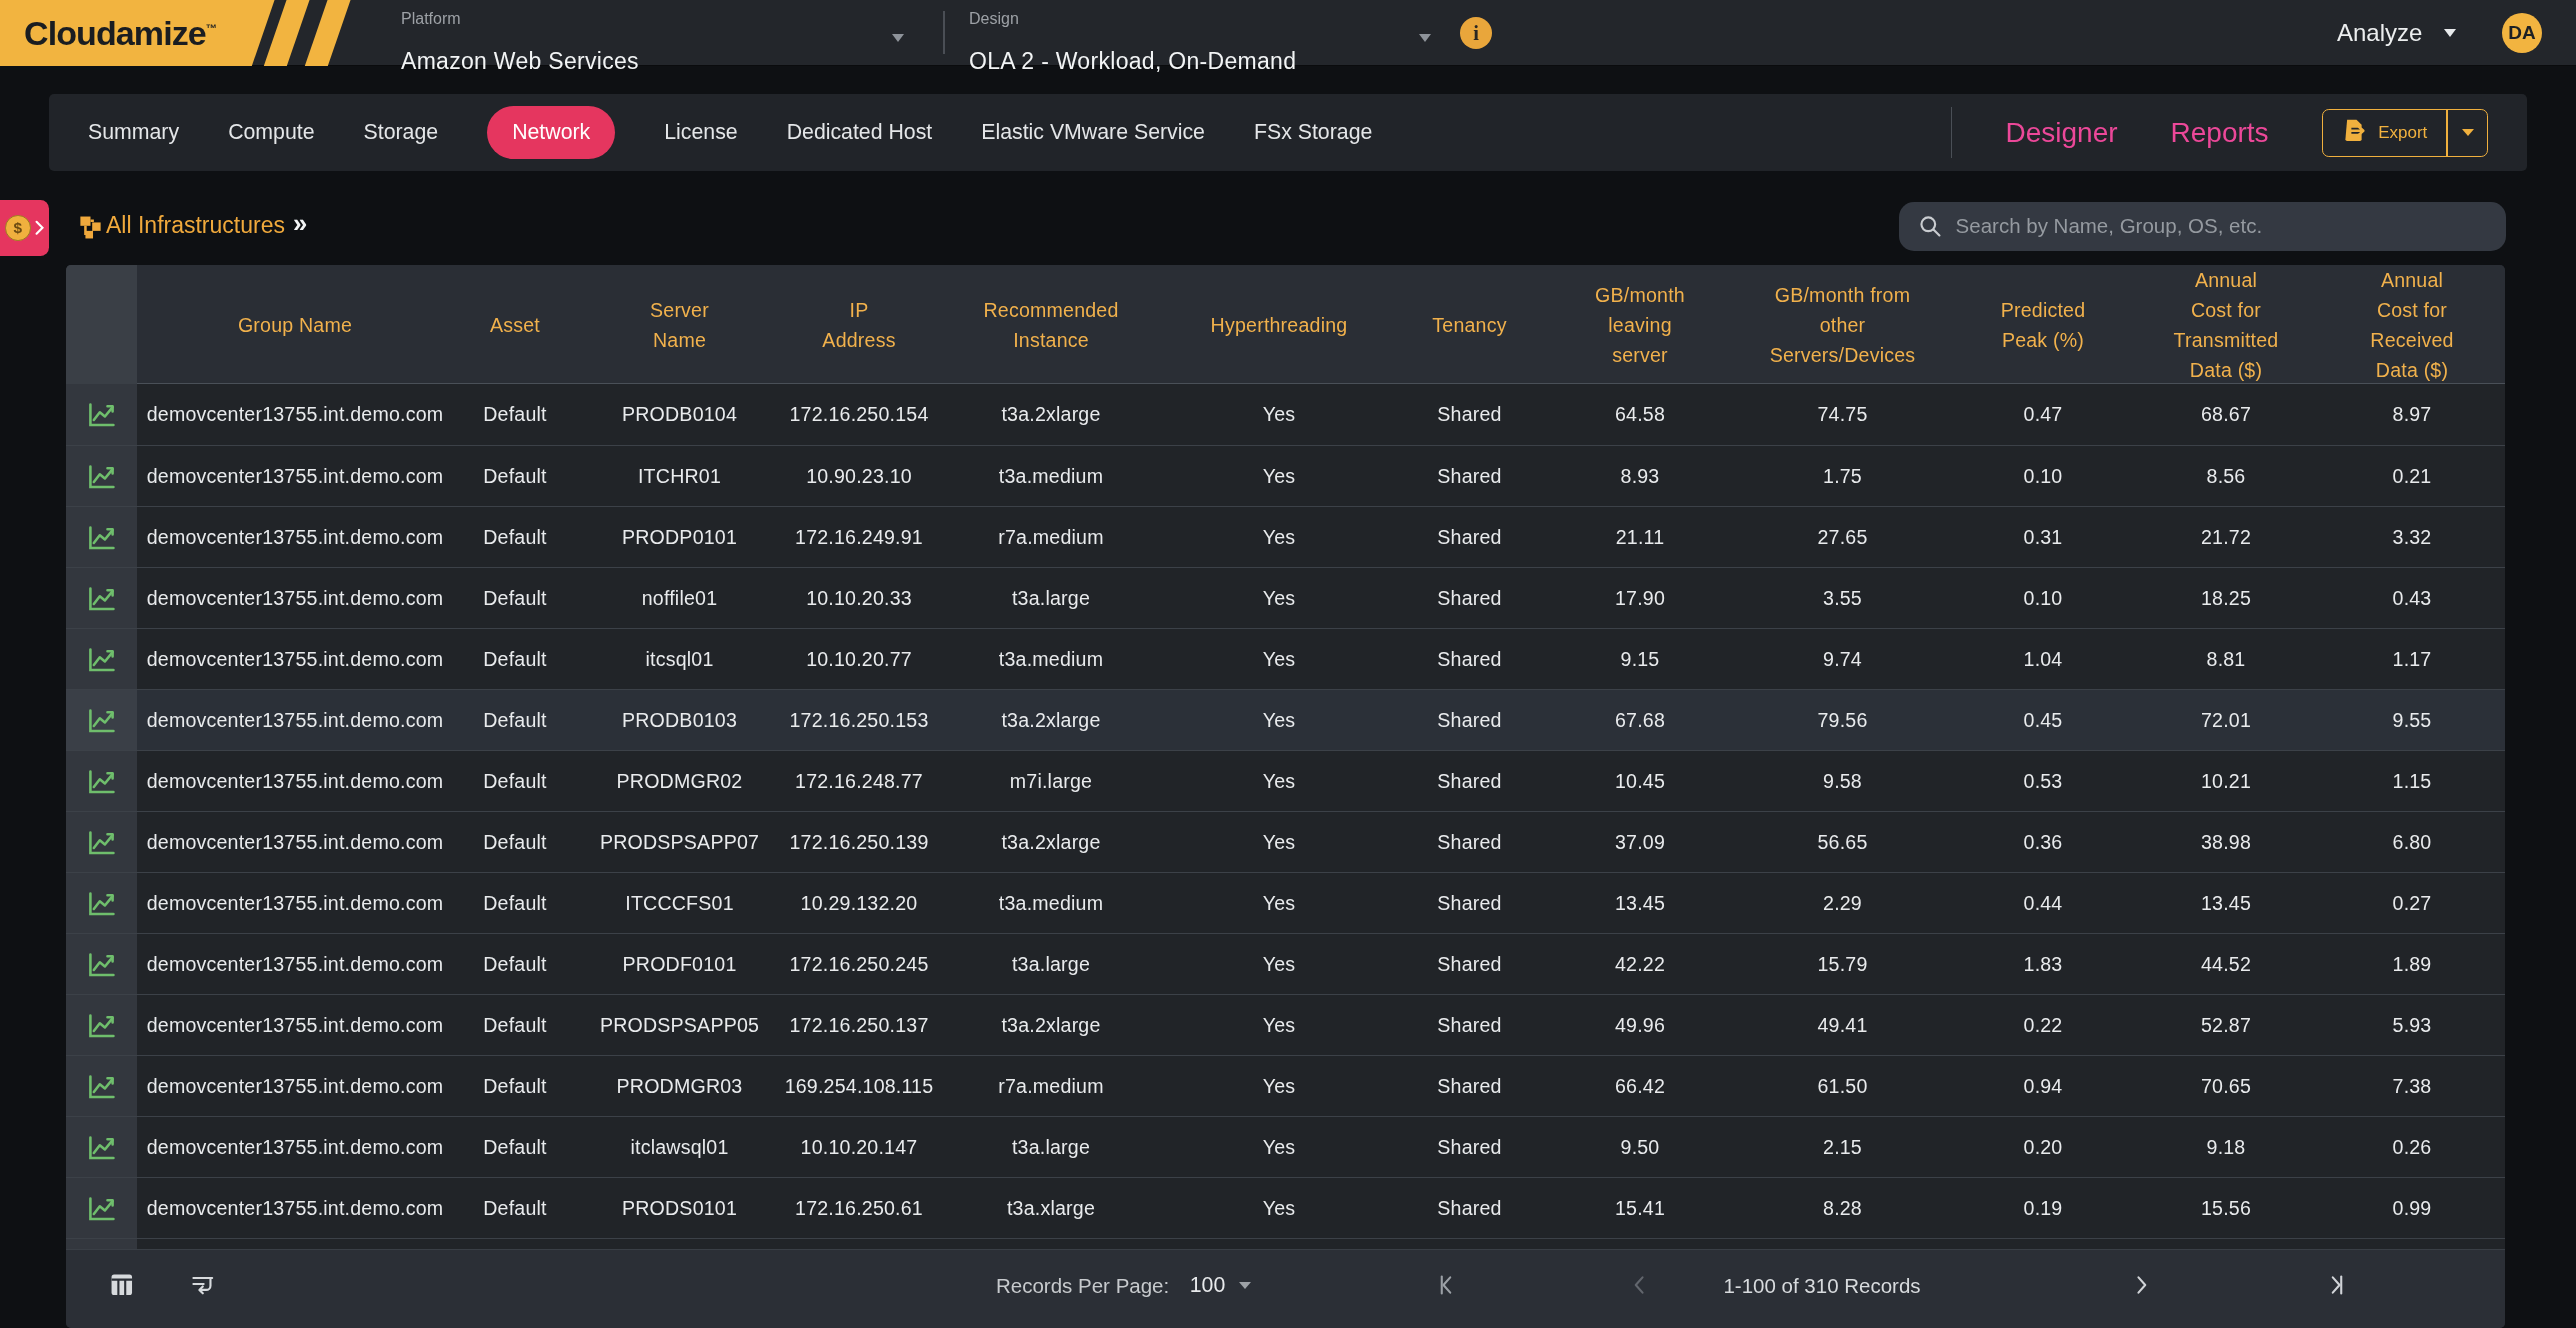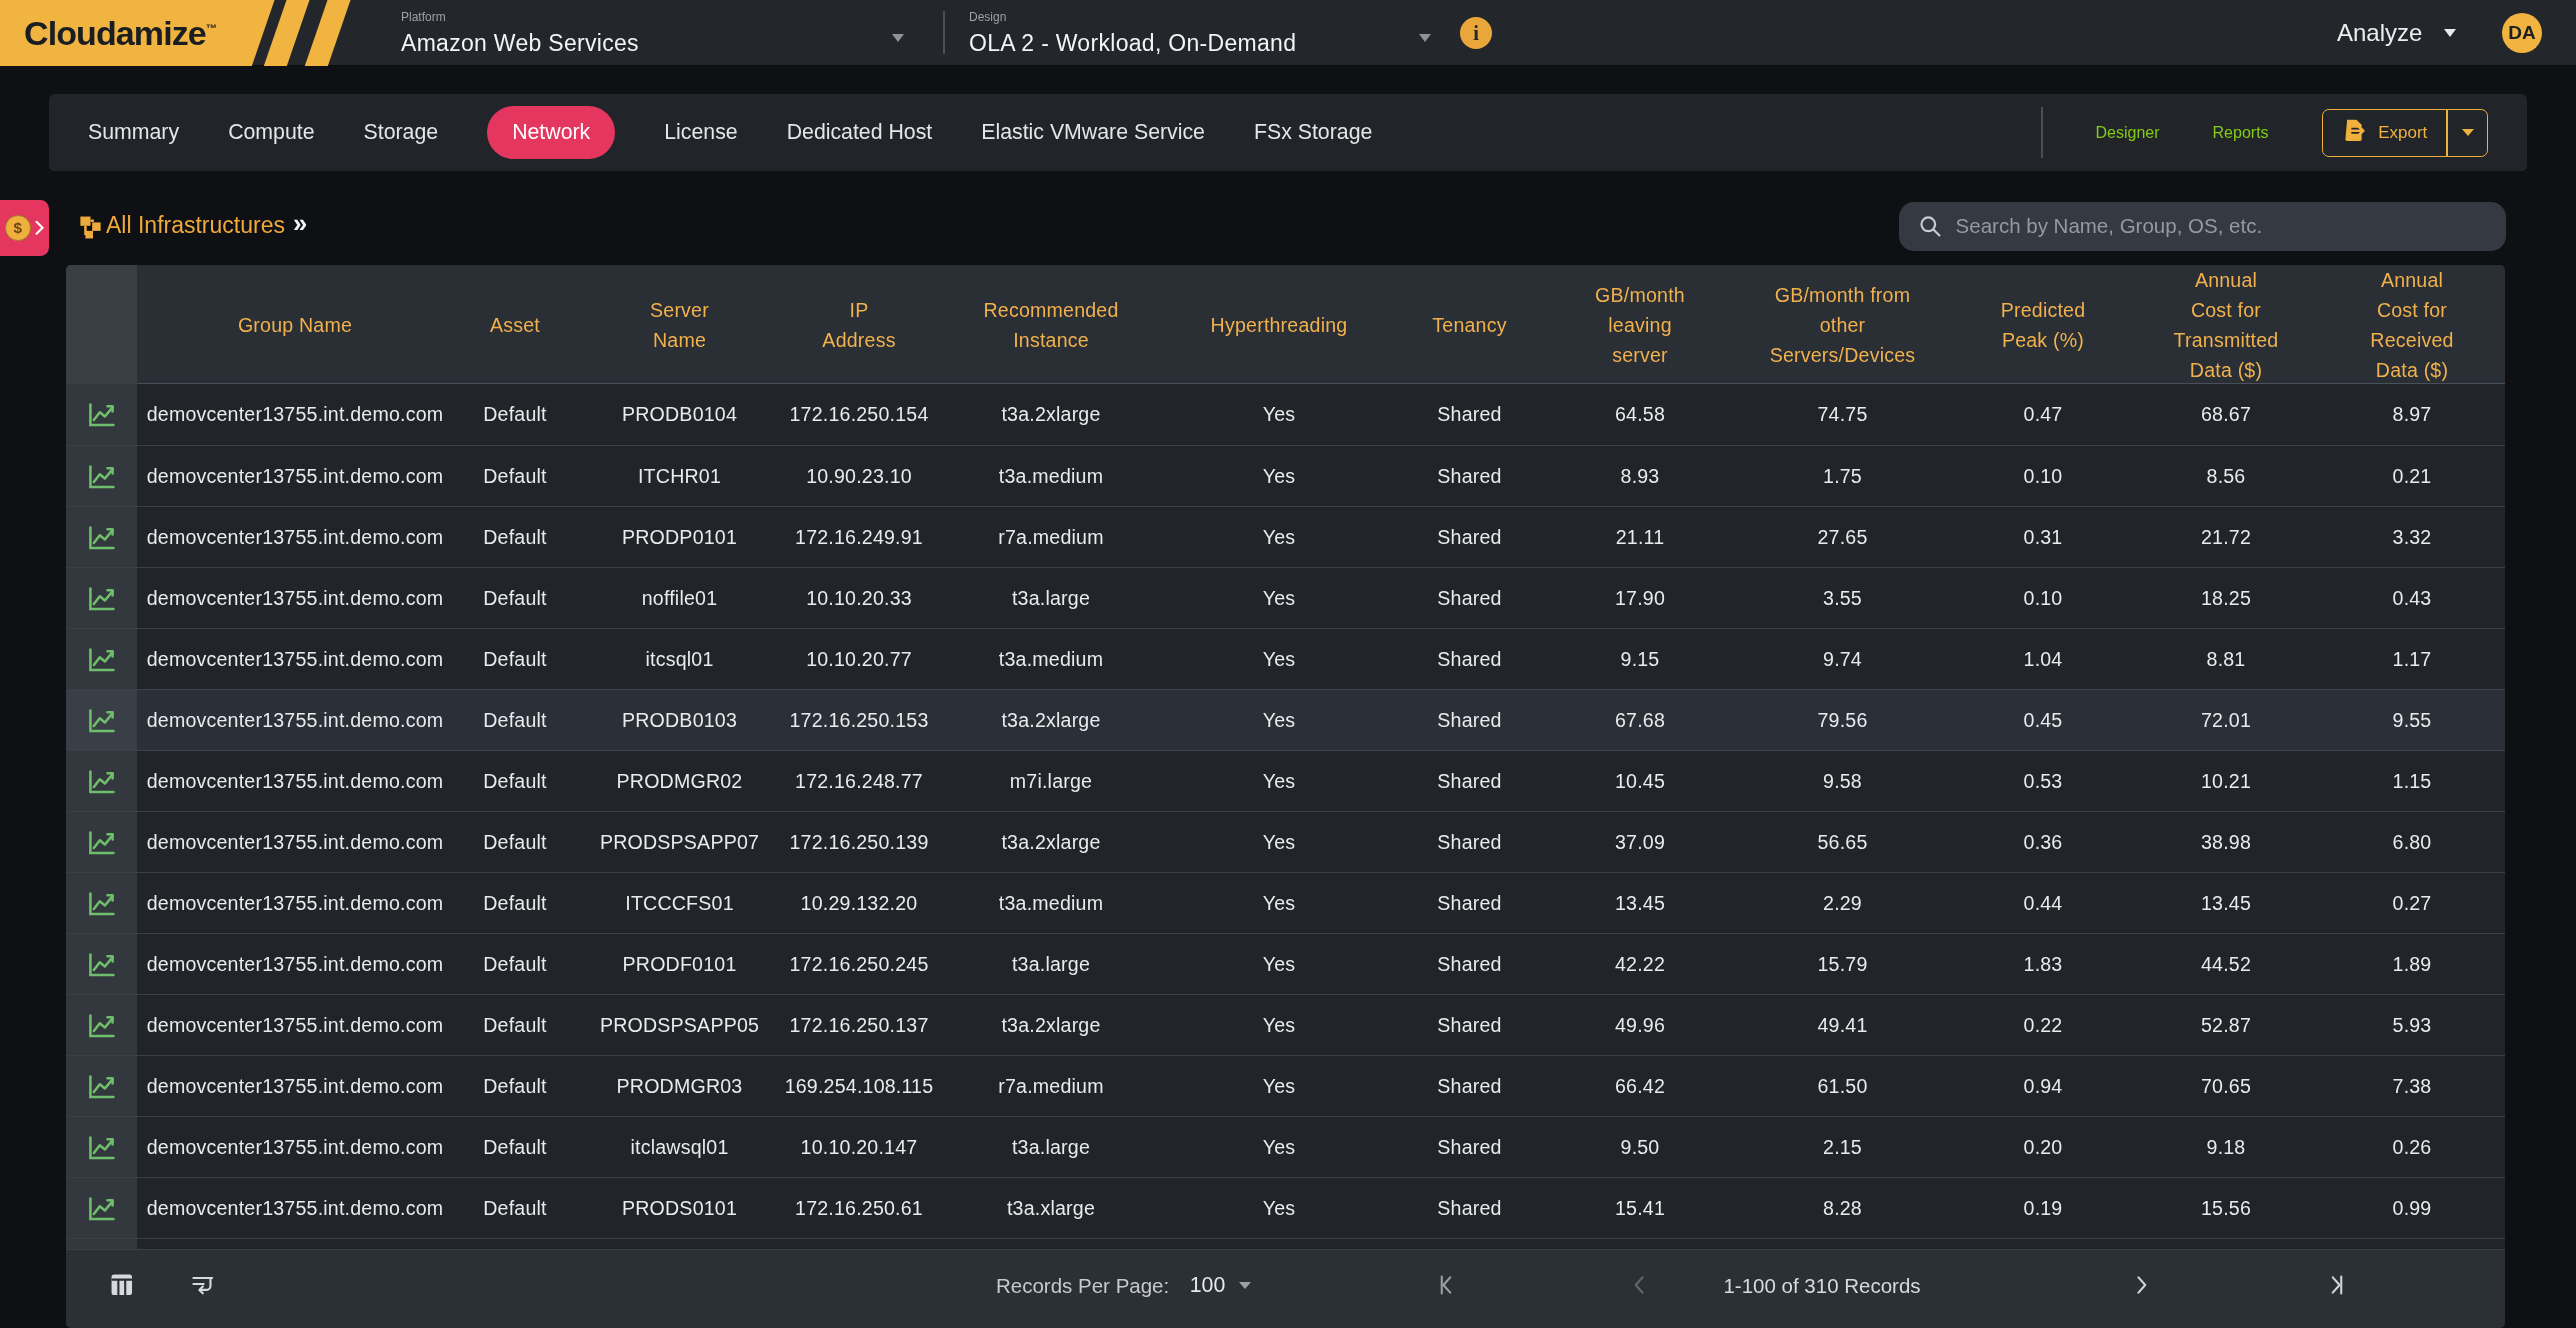--- a/index.html
+++ b/index.html
@@ -11,21 +11,21 @@
   .topbar { position:relative; height:66px; background:#23262B; border-bottom:1.7px solid #0A0B0D;padding-left:13px; }
   .logo-zone { position:absolute; left:0; top:0; width:401px; height:66px; overflow:hidden; }
   .logo-block { position:absolute; left:-34px; top:-3.4px; width:297px; height:73px;
                 background:#F2B440; transform:skewX(-19deg); }
   .logo-stripe { position:absolute; top:-3.4px; height:73px; width:23px; background:#F2B440; transform:skewX(-19deg); }
   .s1 { left:275px; } .s2 { left:316px; }
   .logo-text { position:absolute; left:24px; top:50%; transform:translateY(-50%);
                font-size:34px; font-weight:bold; color:#1A1D21; letter-spacing:-0.9px; }
   .logo-tm { font-size:11px; vertical-align:super; font-weight:bold; }
   .selector { position:absolute; top:10.2px; cursor:pointer; }
-  .sel-label { display:block; font-size:12px; color:#9DA1A6; margin-bottom:6px; }
+  .sel-label { display:block; font-size:16px; color:#9DA1A6; margin-bottom:20px; }
   .sel-value { display:block; font-size:23px; color:#F2F4F5; letter-spacing:0.3px; }
   .sel-platform { left:401px; width:478px; }
   .sel-design { left:969px; width:444px; }
   .caret { width:0; height:0; border-left:6.8px solid transparent; border-right:6.8px solid transparent;
            border-top:8.5px solid #8E939A; display:inline-block; }
   .caret-platform { position:absolute; left:892px; top:34px; }
   .caret-design { position:absolute; left:1419px; top:34px; }
   .topbar-divider { position:absolute; left:943px; top:11px; width:1.7px; height:43px; background:#4A4E55; }
   .info-badge { position:absolute; left:1460px; top:17px; width:32px; height:32px; border-radius:50%;
                 background:#E9A63B; color:#2A2723; font-family:"Liberation Serif", serif;
@@ -39,21 +39,21 @@
             display:flex; align-items:center; justify-content:center; cursor:pointer; }
 
   
   .tabpanel { margin:28px 49px 0 49px; height:77px; background:#212429; border-radius:5.1px;
               display:flex; align-items:center; padding:0 39px; }
   .tabs { display:flex; align-items:center; gap:49px; }
   .tab { font-size:21.3px; color:#E4E6E8; font-weight:500; cursor:pointer; white-space:nowrap; }
   .tab-active { background:#E5365F; color:#FFFFFF; padding:13.6px 25px; border-radius:27px; }
   .nav-right { margin-left:auto; display:flex; align-items:center; gap:53px; }
   .nav-divider { width:1.7px; height:51px; background:#4A4F56; }
-  .nav-link { font-size:16px; color:#84cc16; font-weight:500; cursor:pointer; }
+  .nav-link { font-size:28px; color:#ec4899; font-weight:500; cursor:pointer; }
   .export-btn { display:flex; align-items:center; height:48px; border:1.7px solid #F0B03E;
                 border-radius:6.8px; cursor:pointer; overflow:hidden; }
   .export-main { display:flex; align-items:center; gap:11px; padding:0 19px; }
   .export-label { font-size:17px; color:#F2B23F; font-weight:500; }
   .export-sep { width:1.7px; align-self:stretch; background:#F0B03E; }
   .export-caret-zone { width:39px; display:flex; align-items:center; justify-content:center; }
   .export-caret-zone .caret { border-top-color:#F0B03E; border-left-width:6px; border-right-width:6px; border-top-width:7.7px; }
 
   
   .crumbrow { position:relative; height:67px; margin-top:24px; }

